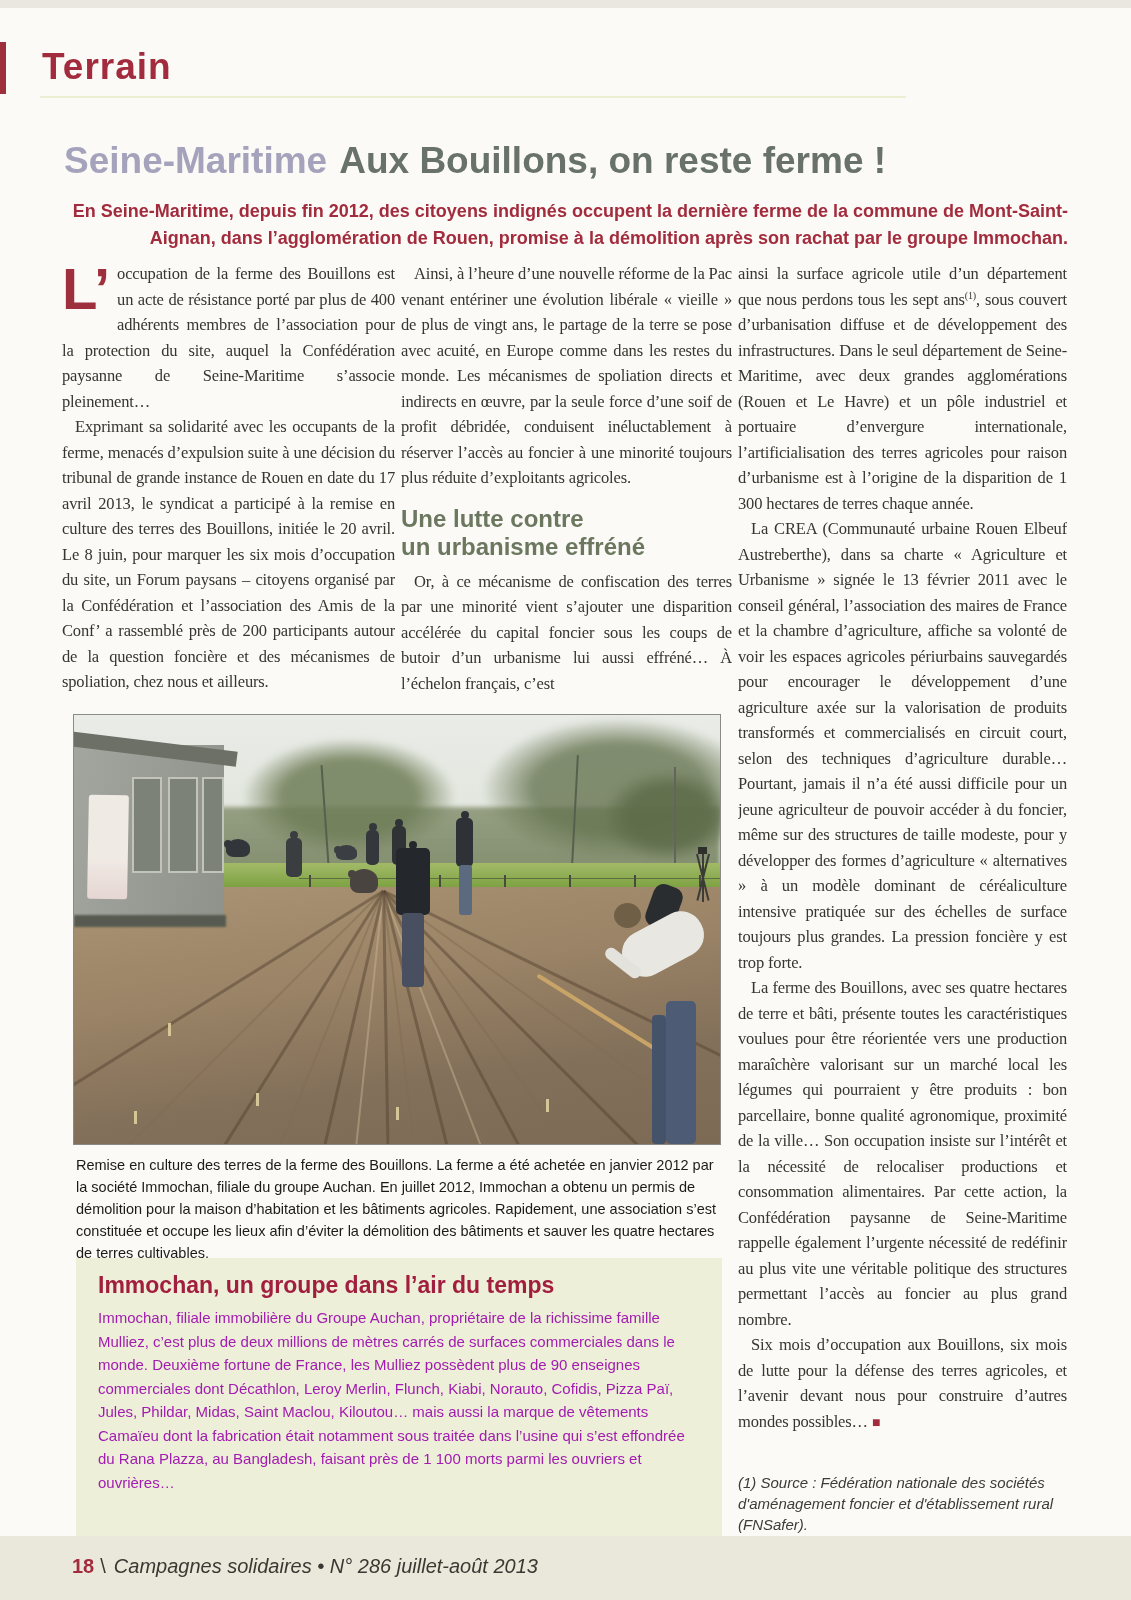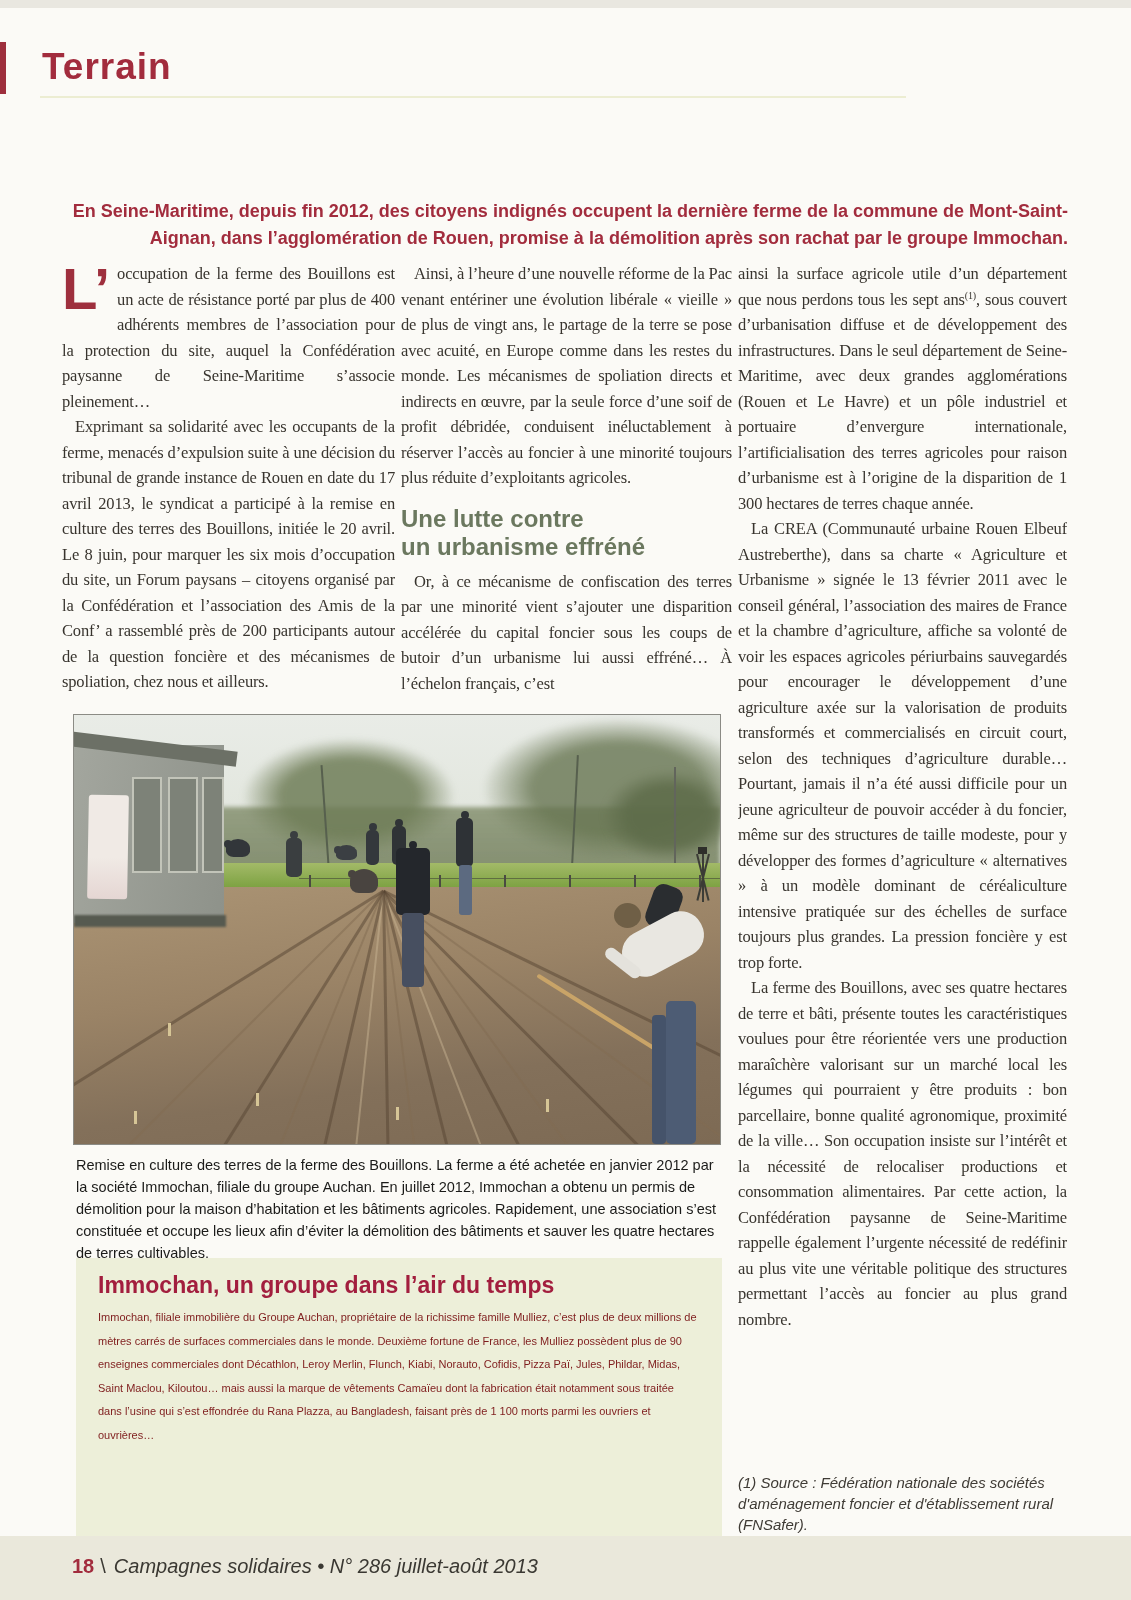--- a/index.html
+++ b/index.html
@@ -67,57 +67,61 @@
   .hoe{width:150px;height:4px;background:#c9a468;transform:rotate(32deg);border-radius:2px;}
   .tripodleg{width:2px;height:48px;background:#3c3c36;transform-origin:top center;}
   .cam{width:9px;height:7px;background:#2e2e2a;}
   
   .caption{position:absolute;left:76px;top:1146px;width:644px;margin:0;
         font-family:"Liberation Sans",sans-serif;font-size:14.5px;line-height:22px;color:#1b1b19;}
   
   .box{position:absolute;left:76px;top:1250px;width:646px;height:278px;background:#edefd9;box-sizing:border-box;
        padding:14px 22px 0 22px;font-family:"Liberation Sans",sans-serif;}
   .box h3{margin:0 0 7px 0;font-size:23px;color:#a21e3e;}
-  .box p{margin:0;font-size:11px;line-height:23.5px;color:#7f1d1d;}
+  .box p{margin:0;font-size:15px;line-height:23.5px;color:#a21caf;}
   
   .footerbar{position:absolute;left:0;top:1528px;width:1131px;height:64px;background:#eae8db;
         font-family:"Liberation Sans",sans-serif;}
   .footer-inner{position:absolute;left:72px;top:19px;font-size:20px;color:#3a3832;}
   .pagenum{font-weight:bold;color:#a22c3d;margin-right:6px;}
   .footsep{margin-right:8px;}
   .mag{font-style:italic;}
 </style>
 </head>
 <body>
 
 <div class="page">
 
   <div class="edge-mark"></div>
   <h1 class="section-label">Terrain</h1>
   <div class="section-rule"></div>
 
+  <h2 class="headline">
+    <span class="hl-loc">Seine-Maritime</span><span class="hl-main">Aux Bouillons, on reste ferme !</span>
+  </h2>
 
   <p class="standfirst">En Seine-Maritime, depuis fin 2012, des citoyens indignés occupent la dernière ferme de la commune de Mont-Saint-Aignan, dans l’agglomération de Rouen, promise à la démolition après son rachat par le groupe Immochan.</p>
 
   <div class="col col1">
     <p><span class="dropcap">L’</span><span>occupation de la ferme des Bouillons est un acte de résistance porté par plus de 400 adhérents membres de l’association pour la protection du site, auquel la Confédération paysanne de Seine-Maritime s’associe pleinement…</span></p>
     <p class="indent">Exprimant sa solidarité avec les occupants de la ferme, menacés d’expulsion suite à une décision du tribunal de grande instance de Rouen en date du 17 avril 2013, le syndicat a participé à la remise en culture des terres des Bouillons, initiée le 20 avril. Le 8 juin, pour marquer les six mois d’occupation du site, un Forum paysans – citoyens organisé par la Confédération et l’association des Amis de la Conf’ a rassemblé près de 200 participants autour de la question foncière et des mécanismes de spoliation, chez nous et ailleurs.</p>
   </div>
 
   <div class="col col2">
     <p class="indent">Ainsi, à l’heure d’une nouvelle réforme de la Pac venant entériner une évolution libérale « vieille » de plus de vingt ans, le partage de la terre se pose avec acuité, en Europe comme dans les restes du monde. Les mécanismes de spoliation directs et indirects en œuvre, par la seule force d’une soif de profit débridée, conduisent inéluctablement à réserver l’accès au foncier à une minorité toujours plus réduite d’exploitants agricoles.</p>
     <p class="subheading">Une lutte contre
 un urbanisme effréné</p>
     <p class="indent">Or, à ce mécanisme de confiscation des terres par une minorité vient s’ajouter une disparition accélérée du capital foncier sous les coups de butoir d’un urbanisme lui aussi effréné… À l’échelon français, c’est</p>
   </div>
 
   <div class="col col3">
     <p><span>ainsi la surface agricole utile d’un département que nous perdons tous les sept ans</span><span class="sup">(1)</span><span>, sous couvert d’urbanisation diffuse et de développement des infrastructures. Dans le seul département de Seine-Maritime, avec deux grandes agglomérations (Rouen et Le Havre) et un pôle industriel et portuaire d’envergure internationale, l’artificialisation des terres agricoles pour raison d’urbanisme est à l’origine de la disparition de 1 300 hectares de terres chaque année.</span></p>
     <p class="indent">La CREA (Communauté urbaine Rouen Elbeuf Austreberthe), dans sa charte « Agriculture et Urbanisme » signée le 13 février 2011 avec le conseil général, l’association des maires de France et la chambre d’agriculture, affiche sa volonté de voir les espaces agricoles périurbains sauvegardés pour encourager le développement d’une agriculture axée sur la valorisation de produits transformés et commercialisés en circuit court, selon des techniques d’agriculture durable… Pourtant, jamais il n’a été aussi difficile pour un jeune agriculteur de pouvoir accéder à du foncier, même sur des structures de taille modeste, pour y développer des formes d’agriculture « alternatives » à un modèle dominant de céréaliculture intensive pratiquée sur des échelles de surface toujours plus grandes. La pression foncière y est trop forte.</p>
     <p class="indent">La ferme des Bouillons, avec ses quatre hectares de terre et bâti, présente toutes les caractéristiques voulues pour être réorientée vers une production maraîchère valorisant sur un marché local les légumes qui pourraient y être produits : bon parcellaire, bonne qualité agronomique, proximité de la ville… Son occupation insiste sur l’intérêt et la nécessité de relocaliser productions et consommation alimentaires. Par cette action, la Confédération paysanne de Seine-Maritime rappelle également l’urgente nécessité de redéfinir au plus vite une véritable politique des structures permettant l’accès au foncier au plus grand nombre.</p>
+    <p class="indent"><span>Six mois d’occupation aux Bouillons, six mois de lutte pour la défense des terres agricoles, et l’avenir devant nous pour construire d’autres mondes possibles… </span><span class="endmark">■</span></p>
   </div>
 
   <p class="footnote">(1) Source : Fédération nationale des sociétés d'aménagement foncier et d'établissement rural (FNSafer).</p>
 
   <div class="photo">
     <div class="sky"></div>
     <div class="treeband"></div>
     <div class="treeblob" style="left:170px;top:24px;width:210px;height:116px;background:radial-gradient(ellipse,rgba(111,125,87,.85) 0 45%,rgba(111,125,87,0) 72%);"></div>
     <div class="treeblob" style="left:410px;top:4px;width:270px;height:140px;background:radial-gradient(ellipse,rgba(103,117,81,.8) 0 45%,rgba(103,117,81,0) 72%);"></div>
     <div class="treeblob" style="left:530px;top:56px;width:130px;height:90px;background:radial-gradient(ellipse,rgba(93,107,73,.85) 0 45%,rgba(93,107,73,0) 72%);"></div>

